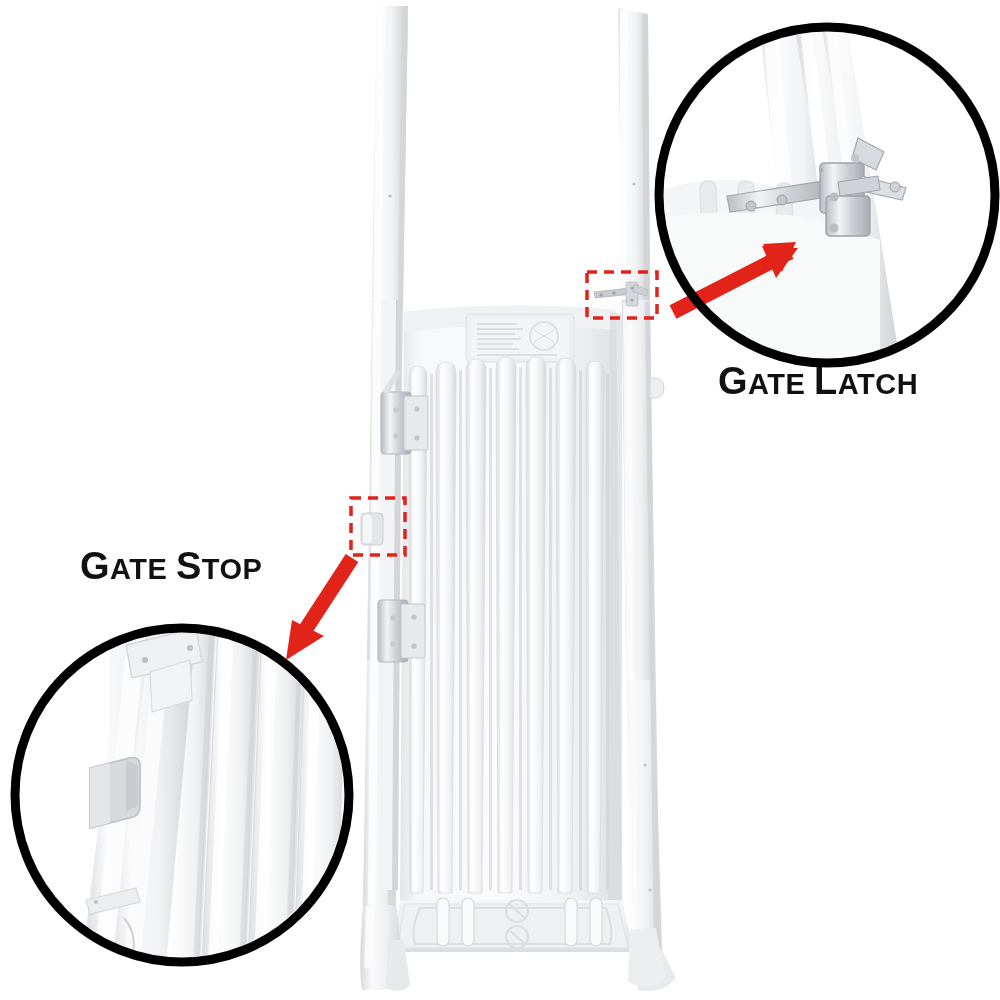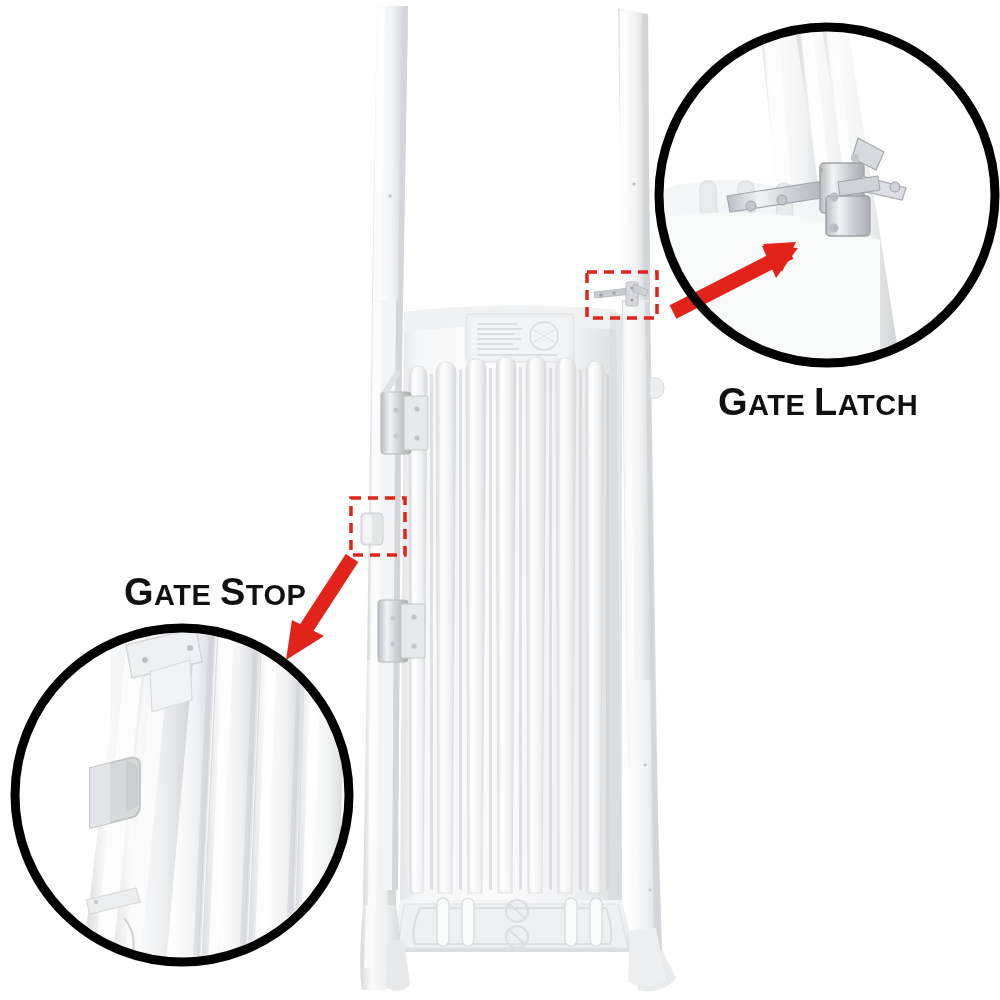--- a/index.html
+++ b/index.html
@@ -33,26 +33,25 @@
     line-height: 1;
   }
   .callout-label .cap {
     font-size: 38px;
   }
   .callout-label .sm {
     font-size: 29px;
   }
   #label-gate-latch {
     left: 718px;
-    top: 383px;
+    top: 362px;
   }
   #label-gate-stop {
     left: 80px;
-    top: 573px;
-    margin-left: 44px;
+    top: 547px;
   }
 </style>
 </head>
 <body>
 
 <div id="stage">
 
   <svg class="layer" viewBox="0 0 1000 1000" xmlns="http://www.w3.org/2000/svg">
     <defs>
       <linearGradient id="railG" x1="0" y1="0" x2="1" y2="0">

